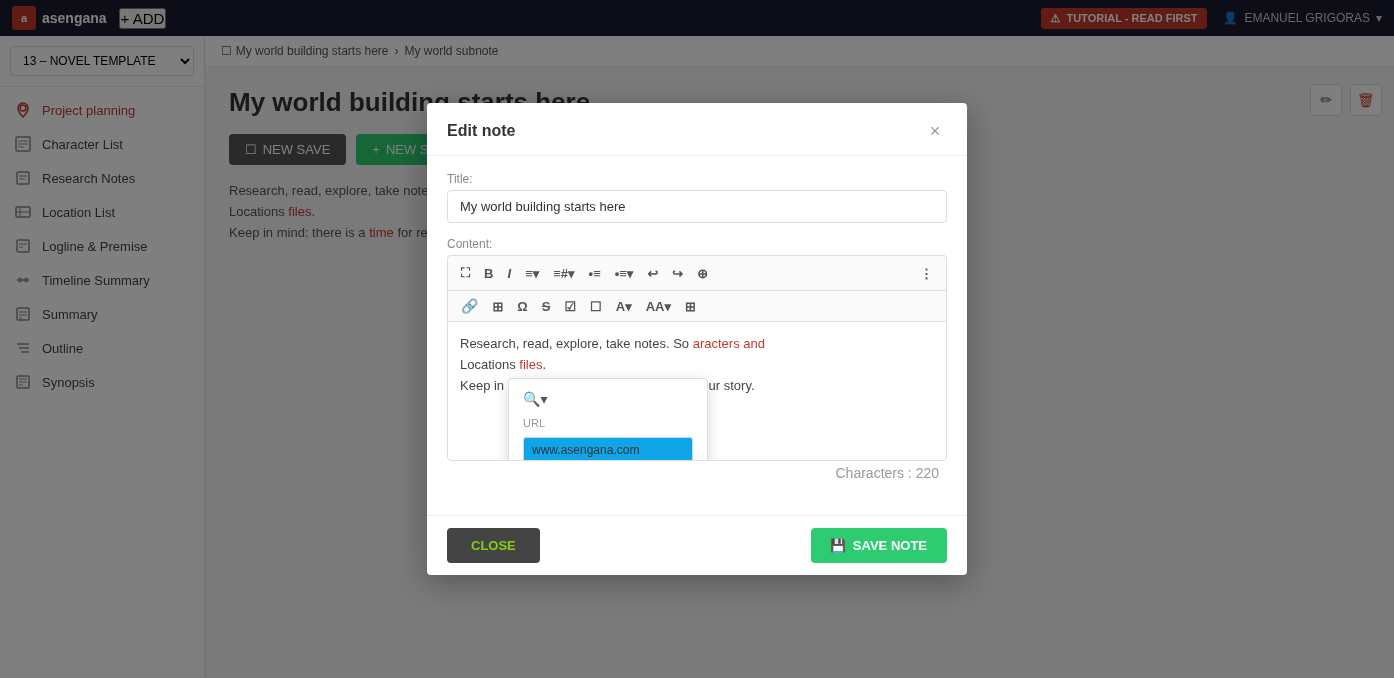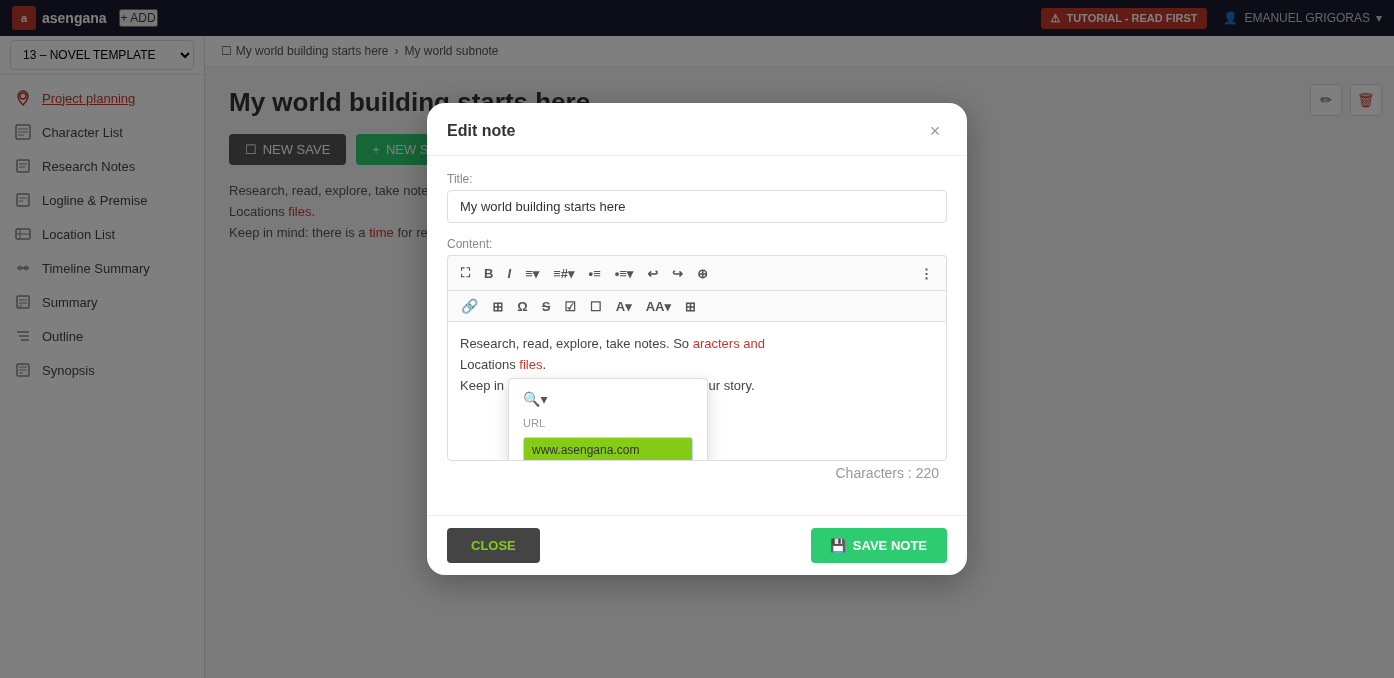--- a/index.html
+++ b/index.html
@@ -11,35 +11,35 @@
       height: 36px;
       display: flex;
       align-items: center;
       padding: 0 12px;
       justify-content: space-between;
     }
     .navbar-left { display: flex; align-items: center; gap: 12px; }
     .logo { display: flex; align-items: center; gap: 6px; }
     .logo-text { color: white; font-size: 14px; font-weight: 700; }
     .logo-icon { width: 24px; height: 24px; background: #c0392b; border-radius: 3px; display: flex; align-items: center; justify-content: center; color: white; font-size: 11px; font-weight: bold; }
-    .add-btn { color: #404040; font-size: 12px; cursor: pointer; display: flex; align-items: center; gap: 4px; }
+    .add-btn { color: #000000; font-size: 15px; cursor: pointer; display: flex; align-items: center; gap: 4px; }
     .navbar-right { display: flex; align-items: center; gap: 16px; }
     .tutorial-btn { background: #c0392b; color: white; font-size: 11px; font-weight: 600; padding: 4px 10px; border-radius: 3px; display: flex; align-items: center; gap: 6px; cursor: pointer; }
     .user-btn { color: #ccc; font-size: 12px; display: flex; align-items: center; gap: 6px; cursor: pointer; }
 
     
     .app-layout { display: flex; height: calc(678px - 36px); }
 
     
     .sidebar { width: 205px; background: white; border-right: 1px solid #e0e0e0; display: flex; flex-direction: column; }
-    .project-selector { padding: 4px 10px; border-bottom: 1px solid #e8e8e8; }
+    .project-selector { padding: 10px 10px; border-bottom: 1px solid #e8e8e8; }
     .project-select { width: 100%; padding: 6px 8px; border: 1px solid #ddd; border-radius: 4px; font-size: 12px; background: white; cursor: pointer; }
     .sidebar-nav { flex: 1; overflow-y: auto; padding: 6px 0; }
     .sidebar-item { display: flex; align-items: center; gap: 10px; padding: 8px 14px; cursor: pointer; font-size: 13px; color: #444; }
-    .sidebar-item.active { color: #c0392b; text-decoration: underline; }
+    .sidebar-item.active { color: #c0392b; }
     .sidebar-icon { width: 18px; height: 18px; display: flex; align-items: center; justify-content: center; flex-shrink: 0; }
 
     
     .main-content { flex: 1; background: #f5f5f5; display: flex; flex-direction: column; }
     .breadcrumb { background: white; padding: 8px 16px; border-bottom: 1px solid #e8e8e8; font-size: 12px; color: #555; display: flex; align-items: center; gap: 6px; }
     .breadcrumb-item { display: flex; align-items: center; gap: 4px; }
     .content-area { flex: 1; padding: 20px 24px; }
     .page-title { font-size: 26px; font-weight: 600; color: #333; margin-bottom: 16px; }
     .action-buttons { display: flex; gap: 10px; margin-bottom: 16px; }
     .btn-new-note { background: #555; color: white; border: none; padding: 8px 16px; border-radius: 4px; font-size: 13px; cursor: pointer; display: flex; align-items: center; gap: 6px; }
@@ -48,21 +48,21 @@
     .content-text .link { color: #c0392b; text-decoration: none; }
 
     
     .topbar-icons { position: absolute; top: 48px; right: 12px; display: flex; gap: 8px; }
     .icon-btn { width: 32px; height: 32px; border-radius: 4px; border: 1px solid #ddd; background: white; display: flex; align-items: center; justify-content: center; cursor: pointer; color: #555; font-size: 14px; }
 
     
     .overlay { position: fixed; top: 0; left: 0; right: 0; bottom: 0; background: rgba(0,0,0,0.5); z-index: 100; display: flex; align-items: center; justify-content: center; }
 
     
-    .modal { background: white; border-radius: 18px; width: 540px; box-shadow: 0 8px 32px rgba(0,0,0,0.3); position: relative; }
+    .modal { background: white; border-radius: 4px; width: 540px; box-shadow: 0 8px 32px rgba(0,0,0,0.3); position: relative; }
     .modal-header { padding: 16px 20px 12px; border-bottom: 1px solid #eee; display: flex; align-items: center; justify-content: space-between; }
     .modal-title { font-size: 16px; font-weight: 600; color: #333; }
     .modal-close { background: none; border: none; font-size: 18px; cursor: pointer; color: #999; width: 24px; height: 24px; display: flex; align-items: center; justify-content: center; }
     .modal-body { padding: 16px 20px; }
     .form-group { margin-bottom: 14px; }
     .form-label { font-size: 12px; color: #888; margin-bottom: 4px; display: block; }
     .form-input { width: 100%; padding: 8px 12px; border: 1px solid #ddd; border-radius: 4px; font-size: 13px; color: #333; }
 
     
     .editor-toolbar { display: flex; align-items: center; gap: 4px; padding: 6px 8px; border: 1px solid #ddd; border-bottom: none; border-radius: 4px 4px 0 0; background: #fafafa; flex-wrap: wrap; }
@@ -73,21 +73,21 @@
 
     
     .editor-content { border: 1px solid #ddd; border-radius: 0 0 4px 4px; min-height: 140px; padding: 12px; font-size: 13px; color: #444; line-height: 1.6; position: relative; overflow: hidden; }
     .editor-content .link { color: #c0392b; }
     .char-count { text-align: right; font-size: 14px; color: #999; padding: 4px 8px; }
 
     
     .link-popup { position: absolute; background: white; border: 1px solid #ddd; border-radius: 4px; box-shadow: 0 4px 16px rgba(0,0,0,0.15); padding: 12px 14px; width: 200px; z-index: 200; top: 56px; left: 60px; }
     .popup-row { margin-bottom: 2px; }
     .popup-label { font-size: 11px; color: #999; margin-bottom: 4px; display: block; }
-    .popup-input { width: 100%; padding: 5px 8px; border: 1px solid #c0d8ff; border-radius: 3px; font-size: 12px; background: #84cc16; color: #333; }
+    .popup-input { width: 100%; padding: 5px 8px; border: 1px solid #c0d8ff; border-radius: 3px; font-size: 12px; background: #0ea5e9; color: #333; }
     .popup-search { display: flex; align-items: center; gap: 6px; margin-bottom: 8px; }
     .search-icon-btn { background: none; border: none; cursor: pointer; font-size: 14px; color: #555; }
 
     
     .modal-footer { padding: 12px 20px; border-top: 1px solid #eee; display: flex; justify-content: space-between; align-items: center; }
     .btn-close { background: #444; color: #84cc16; border: none; padding: 10px 24px; border-radius: 4px; font-size: 13px; font-weight: 600; cursor: pointer; }
     .btn-save { background: #2ecc71; color: white; border: none; padding: 10px 20px; border-radius: 4px; font-size: 13px; font-weight: 600; cursor: pointer; display: flex; align-items: center; gap: 6px; }
   </style>
 </head>
 <body>
@@ -150,36 +150,36 @@
             <rect x="2" y="2" width="12" height="12" rx="1" fill="none" stroke="#888" stroke-width="1.5"></rect>
             <line x1="4" y1="6" x2="12" y2="6" stroke="#888" stroke-width="1"></line>
             <line x1="4" y1="9" x2="10" y2="9" stroke="#888" stroke-width="1"></line>
           </svg>
         </div>
         <span>Research Notes</span>
       </div>
       <div class="sidebar-item">
         <div class="sidebar-icon">
           <svg width="16" height="16" viewBox="0 0 16 16">
+            <rect x="1" y="3" width="14" height="10" rx="1" fill="none" stroke="#888" stroke-width="1.5"></rect>
+            <line x1="5" y1="3" x2="5" y2="13" stroke="#888" stroke-width="1"></line>
+            <line x1="1" y1="8" x2="15" y2="8" stroke="#888" stroke-width="1"></line>
+          </svg>
+        </div>
+        <span>Location List</span>
+      </div>
+      <div class="sidebar-item">
+        <div class="sidebar-icon">
+          <svg width="16" height="16" viewBox="0 0 16 16">
             <rect x="2" y="2" width="12" height="12" rx="1" fill="none" stroke="#888" stroke-width="1.5"></rect>
             <line x1="4" y1="6" x2="12" y2="6" stroke="#888" stroke-width="1"></line>
             <line x1="4" y1="9" x2="8" y2="9" stroke="#888" stroke-width="1"></line>
           </svg>
         </div>
         <span>Logline &amp; Premise</span>
-      </div>
-      <div class="sidebar-item">
-        <div class="sidebar-icon">
-          <svg width="16" height="16" viewBox="0 0 16 16">
-            <rect x="1" y="3" width="14" height="10" rx="1" fill="none" stroke="#888" stroke-width="1.5"></rect>
-            <line x1="5" y1="3" x2="5" y2="13" stroke="#888" stroke-width="1"></line>
-            <line x1="1" y1="8" x2="15" y2="8" stroke="#888" stroke-width="1"></line>
-          </svg>
-        </div>
-        <span>Location List</span>
       </div>
       <div class="sidebar-item">
         <div class="sidebar-icon">
           <svg width="16" height="16" viewBox="0 0 16 16">
             <line x1="2" y1="8" x2="14" y2="8" stroke="#888" stroke-width="1.5"></line>
             <circle cx="5" cy="8" r="2" fill="none" stroke="#888" stroke-width="1"></circle>
             <circle cx="11" cy="8" r="2" fill="none" stroke="#888" stroke-width="1"></circle>
           </svg>
         </div>
         <span>Timeline Summary</span>

